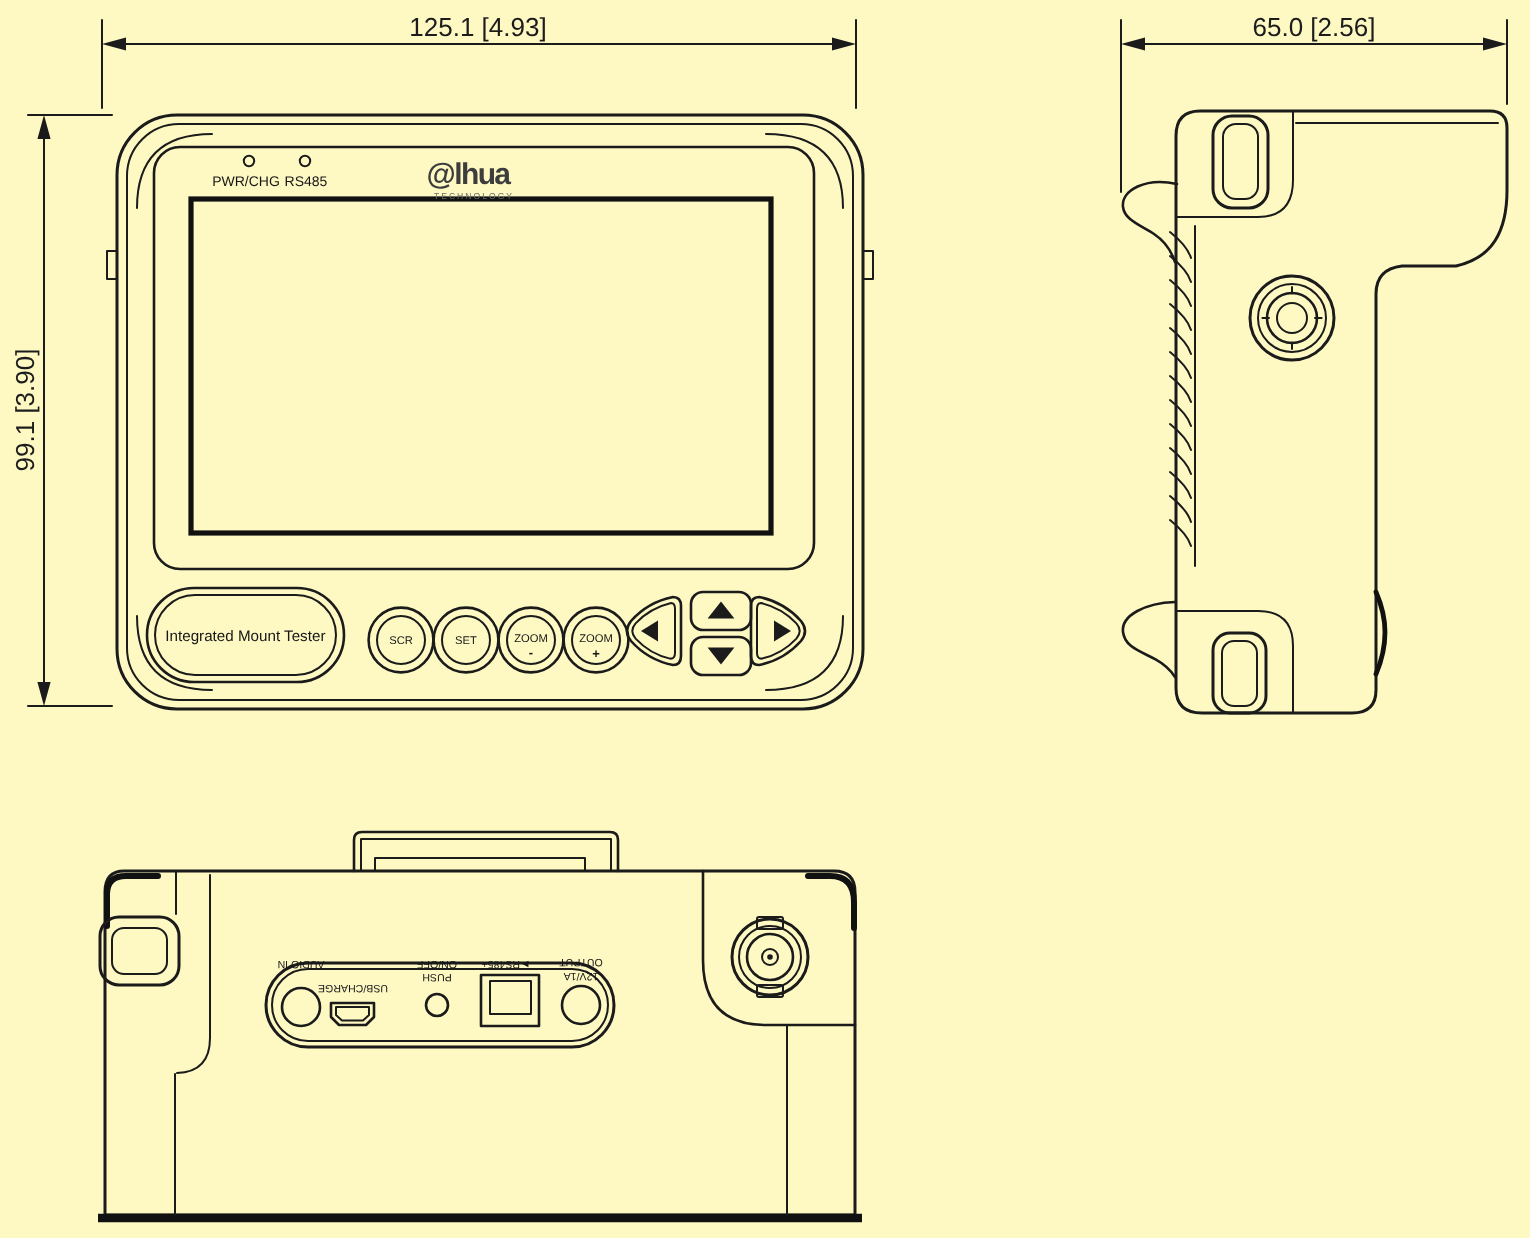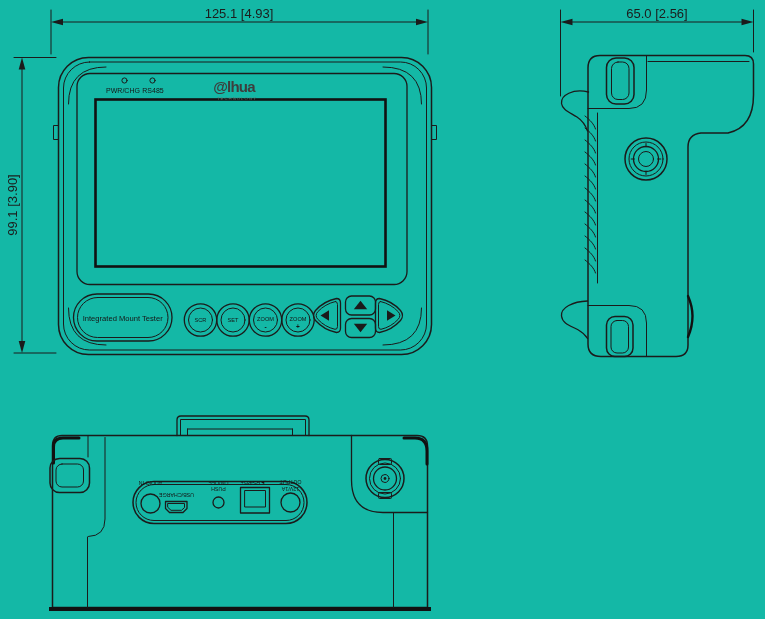--- a/index.html
+++ b/index.html
@@ -1,16 +1,16 @@
 <!DOCTYPE html>
 <html><head>
 <meta charset="utf-8">
 <style>
   html,body { margin:0; padding:0; background:#ffffff; }
-  .stage { position:relative; width:765px; height:619px; background:#14b8a6; overflow:hidden; }
+  .stage { position:relative; width:765px; height:619px; background:#fef9c3; overflow:hidden; }
   svg { position:absolute; left:0; top:0; }
   svg text { font-family:"Liberation Sans","DejaVu Sans",sans-serif; fill:#161616; }
   .ln      { fill:none; stroke:#1b1b1b; stroke-width:1.5; stroke-linecap:round; stroke-linejoin:round; }
   .ln-thin { fill:none; stroke:#1b1b1b; stroke-width:1;   stroke-linecap:round; stroke-linejoin:round; }
   .ln-med  { fill:none; stroke:#1b1b1b; stroke-width:1.3; stroke-linecap:round; stroke-linejoin:round; }
   .ln-thick{ fill:none; stroke:#111111; stroke-width:2.6; }
   .ln-dark { fill:none; stroke:#111111; stroke-width:3;   stroke-linecap:round; }
   .fill-dark { fill:#1b1b1b; stroke:none; }
   .dim-text { font-size:13px; fill:#1c1c1c; }
   .t7   { font-size:7px; }

